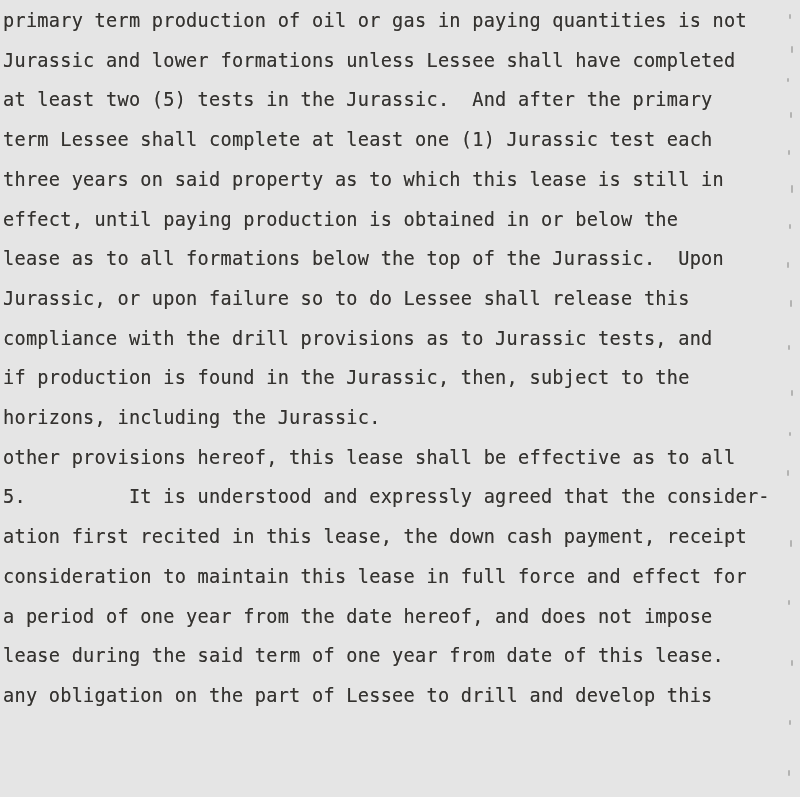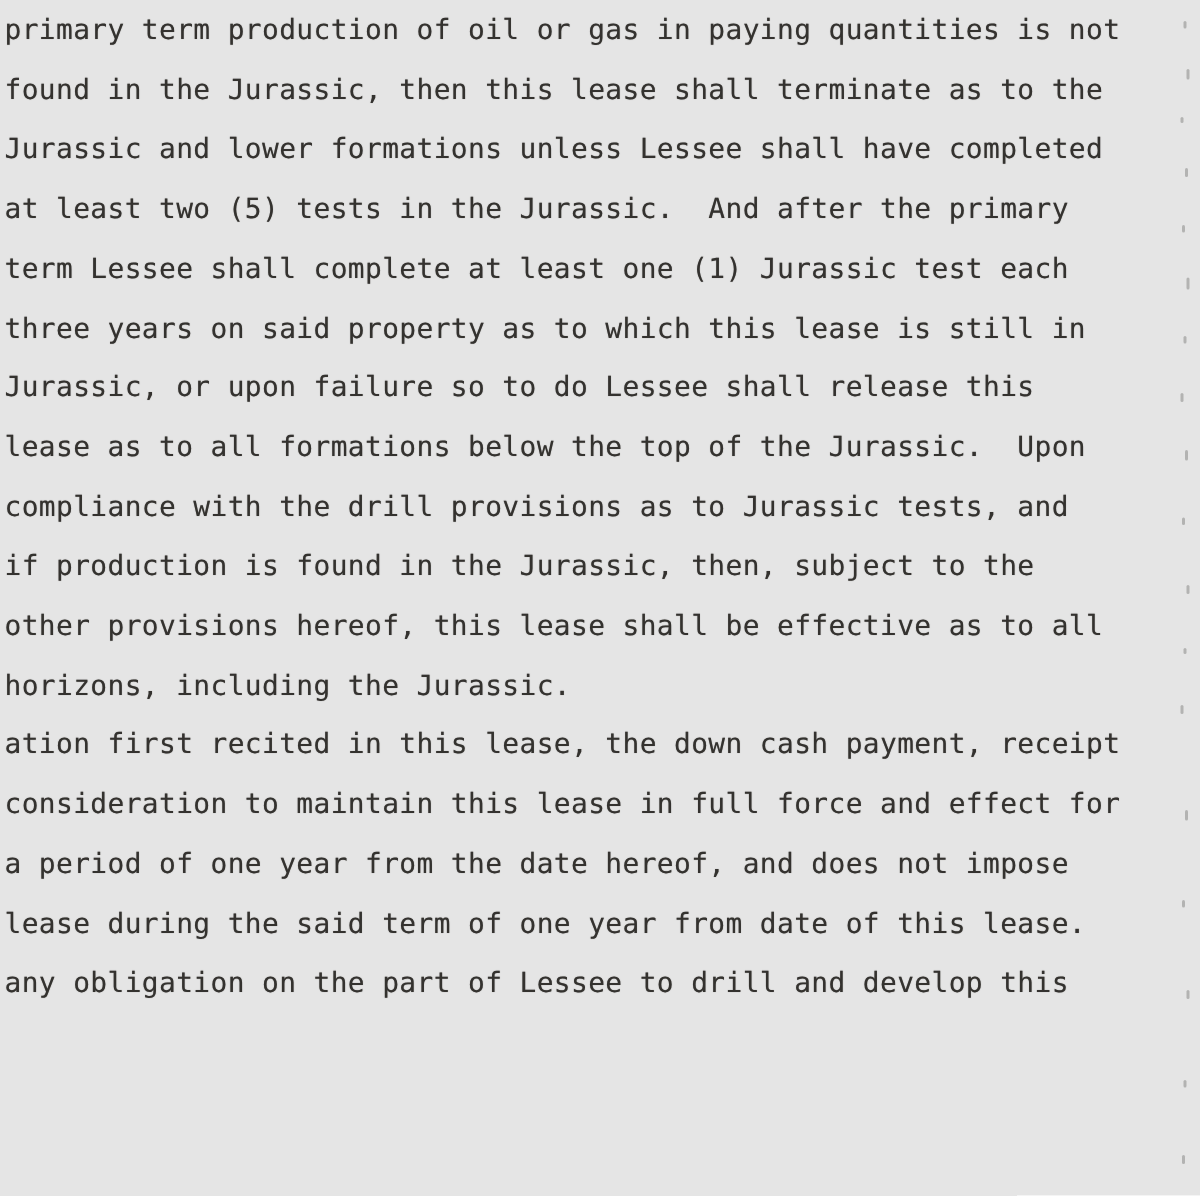--- a/index.html
+++ b/index.html
@@ -36,31 +36,32 @@
     opacity: 0.55;
     border-radius: 1px;
   }
 </style>
 </head>
 <body>
 
 <div class="page">
   <div class="text-block">
       <div class="text-line">primary term production of oil or gas in paying quantities is not</div>
-      <div class="text-line">found in the Jurassic, then this lease shall terminate as to the</div>
       <div class="text-line">Jurassic and lower formations unless Lessee shall have completed</div>
       <div class="text-line">at least two (5) tests in the Jurassic.  And after the primary</div>
       <div class="text-line">term Lessee shall complete at least one (1) Jurassic test each</div>
       <div class="text-line">three years on said property as to which this lease is still in</div>
+      <div class="text-line">effect, until paying production is obtained in or below the</div>
+      <div class="text-line">lease as to all formations below the top of the Jurassic.  Upon</div>
       <div class="text-line">Jurassic, or upon failure so to do Lessee shall release this</div>
-      <div class="text-line">lease as to all formations below the top of the Jurassic.  Upon</div>
       <div class="text-line">compliance with the drill provisions as to Jurassic tests, and</div>
       <div class="text-line">if production is found in the Jurassic, then, subject to the</div>
+      <div class="text-line">horizons, including the Jurassic.</div>
       <div class="text-line">other provisions hereof, this lease shall be effective as to all</div>
-      <div class="text-line">horizons, including the Jurassic.</div>
+      <div class="text-line">5.         It is understood and expressly agreed that the consider-</div>
       <div class="text-line">ation first recited in this lease, the down cash payment, receipt</div>
       <div class="text-line">consideration to maintain this lease in full force and effect for</div>
       <div class="text-line">a period of one year from the date hereof, and does not impose</div>
       <div class="text-line">lease during the said term of one year from date of this lease.</div>
       <div class="text-line">any obligation on the part of Lessee to drill and develop this</div>
     </div>
 
   <span class="edge-noise" style="right:9px;  top:14px;  width:2px; height:5px;"></span>
   <span class="edge-noise" style="right:7px;  top:46px;  width:2px; height:7px;"></span>
   <span class="edge-noise" style="right:11px; top:78px;  width:2px; height:4px;"></span>

